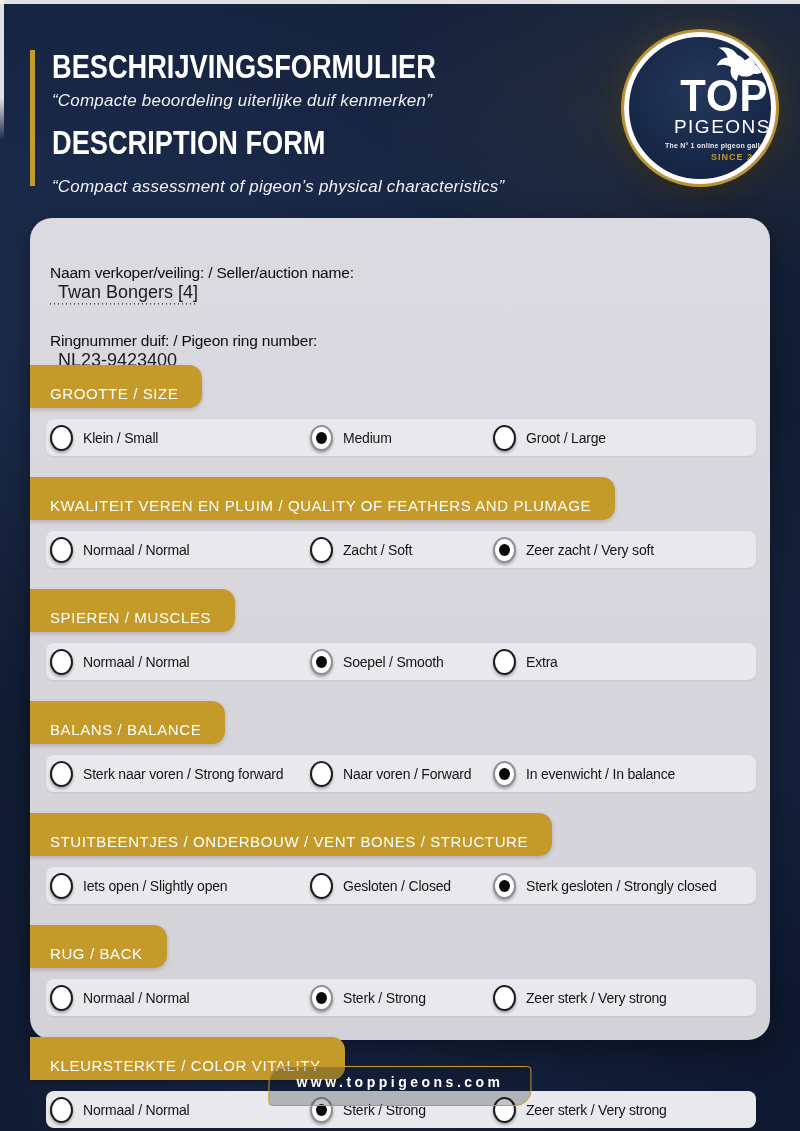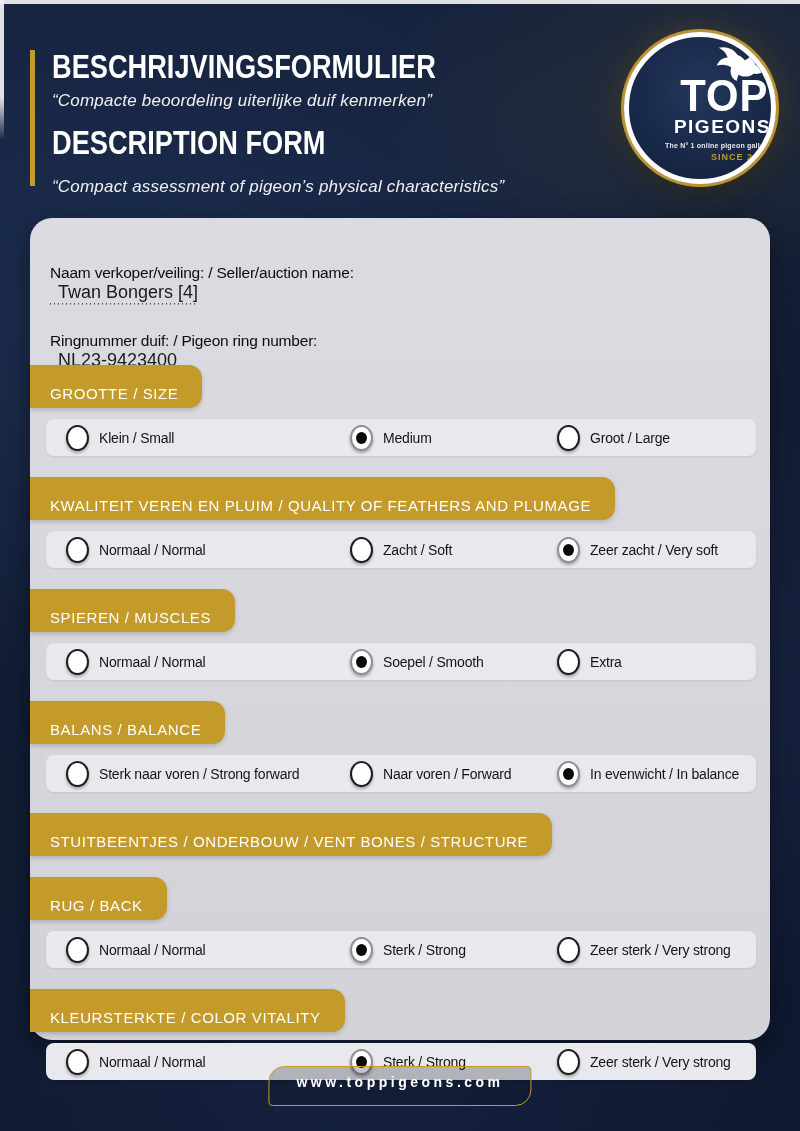--- a/index.html
+++ b/index.html
@@ -31,43 +31,43 @@
 
   
   .logo { position:absolute; left:624px; top:32px; width:152px; height:152px; border-radius:50%;
     background:radial-gradient(circle at 50% 38%, #24375c 0%, #182848 60%, #132038 100%);
     border:5px solid #fdfdfd;
     box-shadow:0 0 0 3px #bd9330, 0 0 34px rgba(196,155,42,.28), 0 8px 26px rgba(0,0,0,.45);
     display:flex; flex-direction:column; align-items:flex-end; overflow:hidden; }
   .logo-dove { width:58px; height:36px; margin-top:8px; flex:none; }
   .logo-top { font-size:44px; font-weight:bold; line-height:34px; color:#fff; letter-spacing:1px;
     transform:scaleX(.95); margin-top:-2px; }
-  .logo-pigeons { font-size:19px; font-weight:bold; line-height:19px; color:#fff; letter-spacing:1.5px; margin-top:4px; }
+  .logo-pigeons { font-size:19px; font-weight:normal; line-height:19px; color:#fff; letter-spacing:1.5px; margin-top:4px; }
   .logo-tagline { font-size:7px; font-weight:bold; color:#e9e9ee; margin-top:6px; letter-spacing:.2px; }
   .logo-since { font-size:9px; font-weight:bold; color:#c49b2a; margin-top:3px; letter-spacing:1px; }
 
   
   .panel { position:absolute; left:30px; top:218px; width:740px; height:822px; border-radius:22px;
     background:linear-gradient(180deg,#dcdbe1 0%, #d7d6dc 50%, #d3d2d9 100%);
     box-shadow:0 10px 30px rgba(0,0,0,.4); }
 
   .fields { position:absolute; left:20px; right:15px; top:46px; }
   .field { display:flex; align-items:flex-start; margin-bottom:27px;flex-direction:column; }
   .field-label { font-size:15.5px; color:#0c0c0c; letter-spacing:-.2px; white-space:nowrap; flex:none; }
   .field-value { flex:1; font-size:18px; color:#1b1b1b; padding:0 0 2px 8px; white-space:nowrap; overflow:hidden;
     background:repeating-linear-gradient(90deg,#4a4a4a 0 1.5px, transparent 1.5px 4px) left bottom / 100% 1.6px no-repeat; }
 
   .sections { position:absolute; left:0; right:0; top:147px; }
   .section { margin-bottom:21px; }
   .pill { display:inline-block; background:#c49b2a; color:#fff; font-size:15px; letter-spacing:.6px;
     padding:20px 24px 6px 20px; border-radius:0 13px 13px 0; white-space:nowrap;
     box-shadow:0 2px 4px rgba(0,0,0,.18); }
   .opt-row { margin:11px 14px 0 16px; height:37px; background:#e9e8ed; border-radius:8px;
-    display:grid; grid-template-columns:260px 183px auto; align-items:center; padding-left:20px;
-    box-shadow:0 1px 2px rgba(0,0,0,.08);gap:24px; }
+    display:grid; grid-template-columns:260px 183px auto; align-items:center; padding-left:4px;
+    box-shadow:0 1px 2px rgba(0,0,0,.08); }
   .opt { display:flex; align-items:center; min-width:0; }
   .radio { width:23px; height:26px; border-radius:50%; background:#fff; border:2.5px solid #1d1d1d;
     flex:none; display:inline-flex; align-items:center; justify-content:center;
     box-shadow:0 2px 3px rgba(0,0,0,.30); }
   .radio.checked { border:2px solid #8f8f94; }
   .radio.checked::after { content:''; width:11px; height:12px; border-radius:50%; background:#0a0a0a; }
   .opt-label { margin-left:10px; font-size:14px; color:#141414; letter-spacing:-.2px; white-space:nowrap; }
 
   
   .site-btn { position:absolute; top:1066px; left:50%; transform:translateX(-50%);
@@ -183,20 +183,34 @@
         </div>
         <div class="opt">
           <span class="radio checked"></span>
           <span class="opt-label">In evenwicht / In balance</span>
         </div>
       </div>
     </div>
 
     <div class="section">
       <div class="pill">STUITBEENTJES / ONDERBOUW / VENT BONES / STRUCTURE</div>
+      <div class="opt-row">
+        <div class="opt">
+          <span class="radio"></span>
+          <span class="opt-label">Iets open / Slightly open</span>
+        </div>
+        <div class="opt">
+          <span class="radio"></span>
+          <span class="opt-label">Gesloten / Closed</span>
+        </div>
+        <div class="opt">
+          <span class="radio checked"></span>
+          <span class="opt-label">Sterk gesloten / Strongly closed</span>
+        </div>
+      </div>
     </div>
 
     <div class="section">
       <div class="pill">RUG / BACK</div>
       <div class="opt-row">
         <div class="opt">
           <span class="radio"></span>
           <span class="opt-label">Normaal / Normal</span>
         </div>
         <div class="opt">

